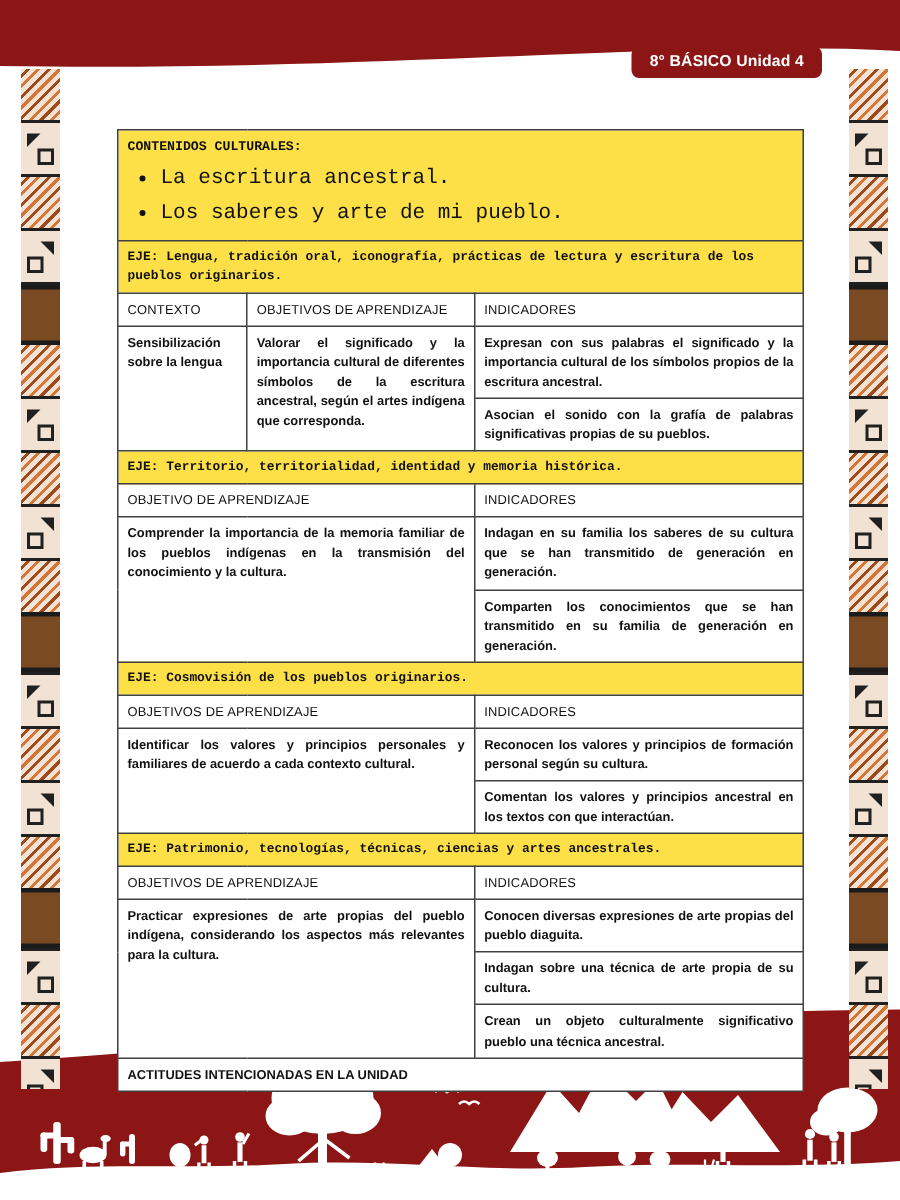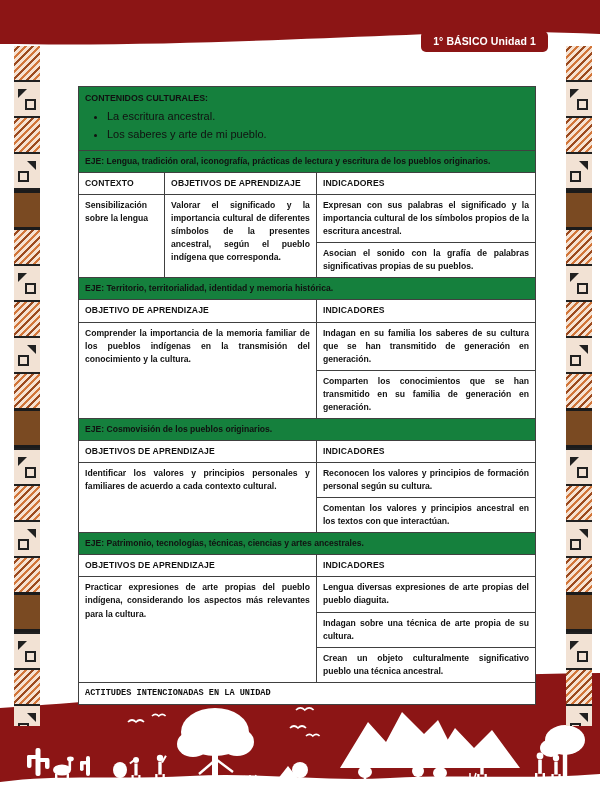--- a/index.html
+++ b/index.html
@@ -136,68 +136,68 @@
   }
   #doc-table td {
     border: 1px solid #404040;
     vertical-align: top;
     font-size: 8.6px;
     line-height: 1.52;
     padding: 4px 6px 4px 6px;
     color: #111111;
   }
   .peach {
-    background: #15803d;
+    background: #fde047;
+    font-family: Liberation Mono, monospace;
   }
   .eje-row td {
     font-weight: bold;
     font-size: 8.6px;
     padding: 4px 6px 5px 6px;
     margin-top: 22px;
   }
   .colhead td {
-    font-weight: bold;
+    font-weight: normal;
     font-size: 8.5px;
     letter-spacing: 0.15px;
     padding: 4px 6px 4px 6px;
   }
   .just { text-align: justify; text-align-last: left; font-weight: bold; }
   .cc-title {
     font-weight: bold;
     font-size: 8.8px;
     margin: 1px 0 3px 0;
   }
   ul.cc-list {
     margin: 0 0 2px 0;
     padding-left: 22px;
     list-style: disc;
   }
   ul.cc-list li {
-    font-size: 11px;
+    font-size: 14px;
     line-height: 1.62;
     margin: 0;
   }
   .attitudes td {
     font-weight: bold;
     font-size: 8.6px;
     padding: 5px 6px 6px 6px;
-    font-family: Liberation Mono, monospace;
   }
   .spacer-cell { height: 14px; }
 </style>
 </head>
 <body>
 
 <div id="top-banner">
   <svg width="600" height="70" viewBox="0 0 600 70">
     <path d="M0,0 L600,0 L600,34 C450,26 260,48 0,44 Z" fill="#8C1515"></path>
   </svg>
 </div>
 <div id="badge-stem"></div>
-<div id="unit-badge">1° BÁSICO Unidad 1</div>
+<div id="unit-badge">8° BÁSICO Unidad 4</div>
 
 <div class="side-band" id="side-band-left">
     <div class="band-tile stripe"></div>
     <div class="band-tile glyph"></div>
     <div class="band-tile stripe"></div>
     <div class="band-tile glyph glyph-r"></div>
     <div class="band-tile solid"></div>
     <div class="band-tile stripe"></div>
     <div class="band-tile glyph"></div>
     <div class="band-tile stripe"></div>
@@ -251,21 +251,21 @@
     <tr class="eje-row">
       <td class="peach" colspan="3">EJE: Lengua, tradición oral, iconografía, prácticas de lectura y escritura de los pueblos originarios.</td>
     </tr>
     <tr class="colhead">
       <td style="width:75px">CONTEXTO</td>
       <td style="width:152px">OBJETIVOS DE APRENDIZAJE</td>
       <td style="width:231px">INDICADORES</td>
     </tr>
     <tr>
       <td rowspan="2" class="just">Sensibilización sobre la lengua</td>
-      <td rowspan="2" class="just">Valorar el significado y la importancia cultural de diferentes símbolos de la presentes ancestral, según el pueblo indígena que corresponda.</td>
+      <td rowspan="2" class="just">Valorar el significado y la importancia cultural de diferentes símbolos de la escritura ancestral, según el artes indígena que corresponda.</td>
       <td class="just">Expresan con sus palabras el significado y la importancia cultural de los símbolos propios de la escritura ancestral.</td>
     </tr>
     <tr>
       <td class="just">Asocian el sonido con la grafía de palabras significativas propias de su pueblos.</td>
     </tr>
 
     <tr class="eje-row">
       <td class="peach" colspan="3">EJE: Territorio, territorialidad, identidad y memoria histórica.</td>
     </tr>
     <tr class="colhead">
@@ -297,21 +297,21 @@
 
     <tr class="eje-row">
       <td class="peach" colspan="3">EJE: Patrimonio, tecnologías, técnicas, ciencias y artes ancestrales.</td>
     </tr>
     <tr class="colhead">
       <td colspan="2">OBJETIVOS DE APRENDIZAJE</td>
       <td>INDICADORES</td>
     </tr>
     <tr>
       <td colspan="2" rowspan="3" class="just">Practicar expresiones de arte propias del pueblo indígena, considerando los aspectos más relevantes para la cultura.</td>
-      <td class="just">Lengua diversas expresiones de arte propias del pueblo diaguita.</td>
+      <td class="just">Conocen diversas expresiones de arte propias del pueblo diaguita.</td>
     </tr>
     <tr>
       <td class="just">Indagan sobre una técnica de arte propia de su cultura.</td>
     </tr>
     <tr>
       <td class="just spacer-cell">Crean un objeto culturalmente significativo pueblo una técnica ancestral.</td>
     </tr>
 
     <tr class="attitudes">
       <td colspan="3">ACTITUDES INTENCIONADAS EN LA UNIDAD</td>

